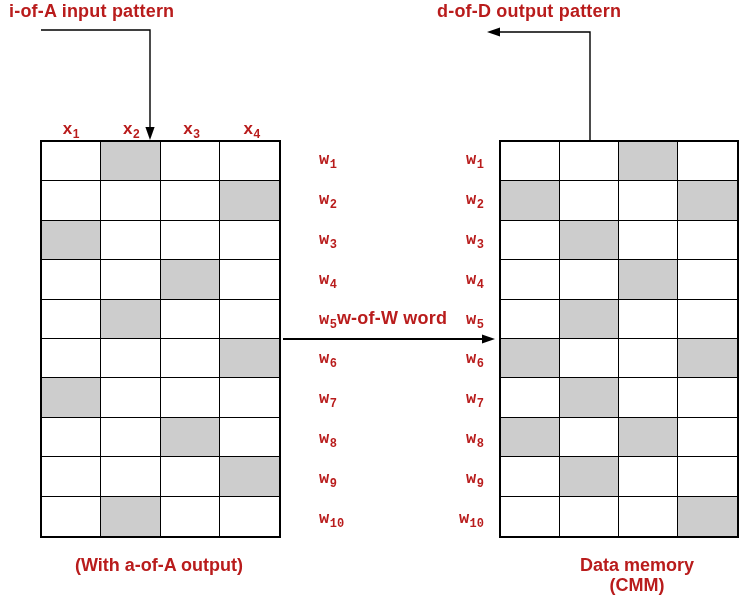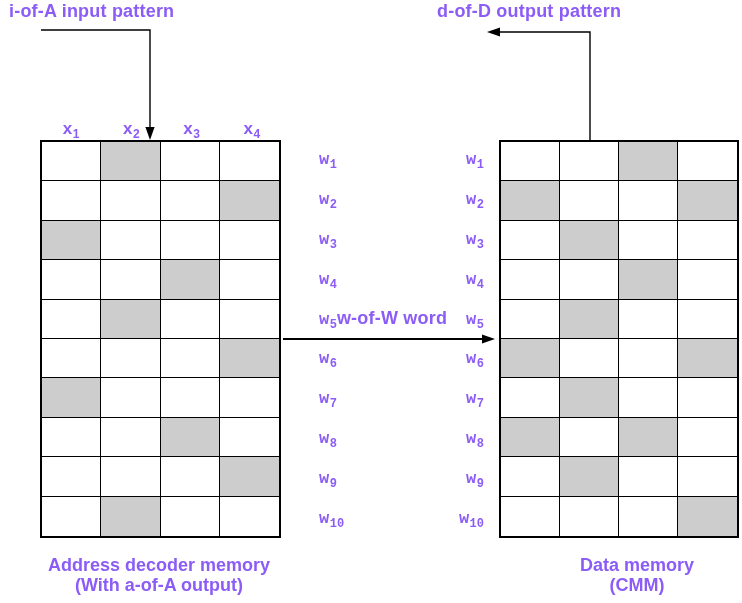--- a/index.html
+++ b/index.html
@@ -1,18 +1,18 @@
 <!DOCTYPE html>
 <html><head>
 <meta charset="utf-8">
 <style>
   html,body{margin:0;padding:0;background:#fff;}
   .canvas{
     position:relative;width:742px;height:603px;background:#ffffff;
-    font-family:"Liberation Sans",sans-serif;font-weight:bold;color:#8b5cf6;
+    font-family:"Liberation Sans",sans-serif;font-weight:bold;color:#b91c1c;
     overflow:hidden;
   }
   .overlay{position:absolute;left:0;top:0;width:742px;height:603px;pointer-events:none;}
   .toplabel{position:absolute;font-size:18px;letter-spacing:0.2px;white-space:nowrap;}
   .lbl-input{left:9px;top:1px;}
   .lbl-output{left:437px;top:1px;}
   .lbl-word{left:331px;top:308px;width:122px;text-align:center;font-size:18px;}
   .grid{
     position:absolute;box-sizing:border-box;border:2px solid #000;background:#fff;
     display:grid;grid-template-columns:repeat(4,1fr);grid-template-rows:repeat(10,1fr);
@@ -227,21 +227,20 @@
       </div>
       <div class="rowlabel">
         <span class="lbl"><span>w</span><span class="sub">9</span></span>
       </div>
       <div class="rowlabel">
         <span class="lbl"><span>w</span><span class="sub">10</span></span>
       </div>
     </div>
 
   <div class="caption caption-left">
-    <div>Address decoder memory</div>
     <div>(With a-of-A output)</div>
   </div>
 
   <div class="caption caption-right">
     <div>Data memory</div>
     <div>(CMM)</div>
   </div>
 
 </div>
 

